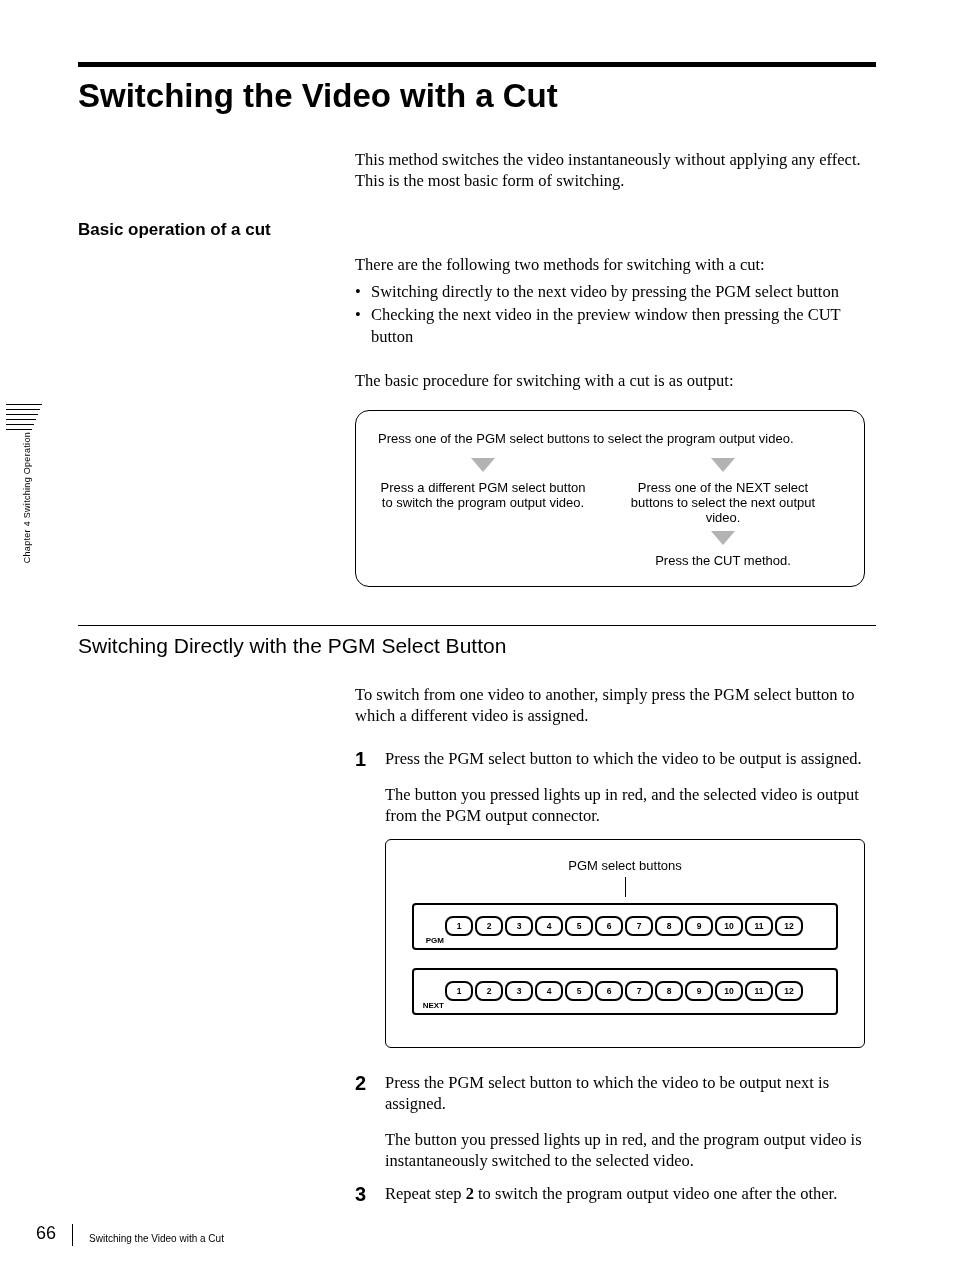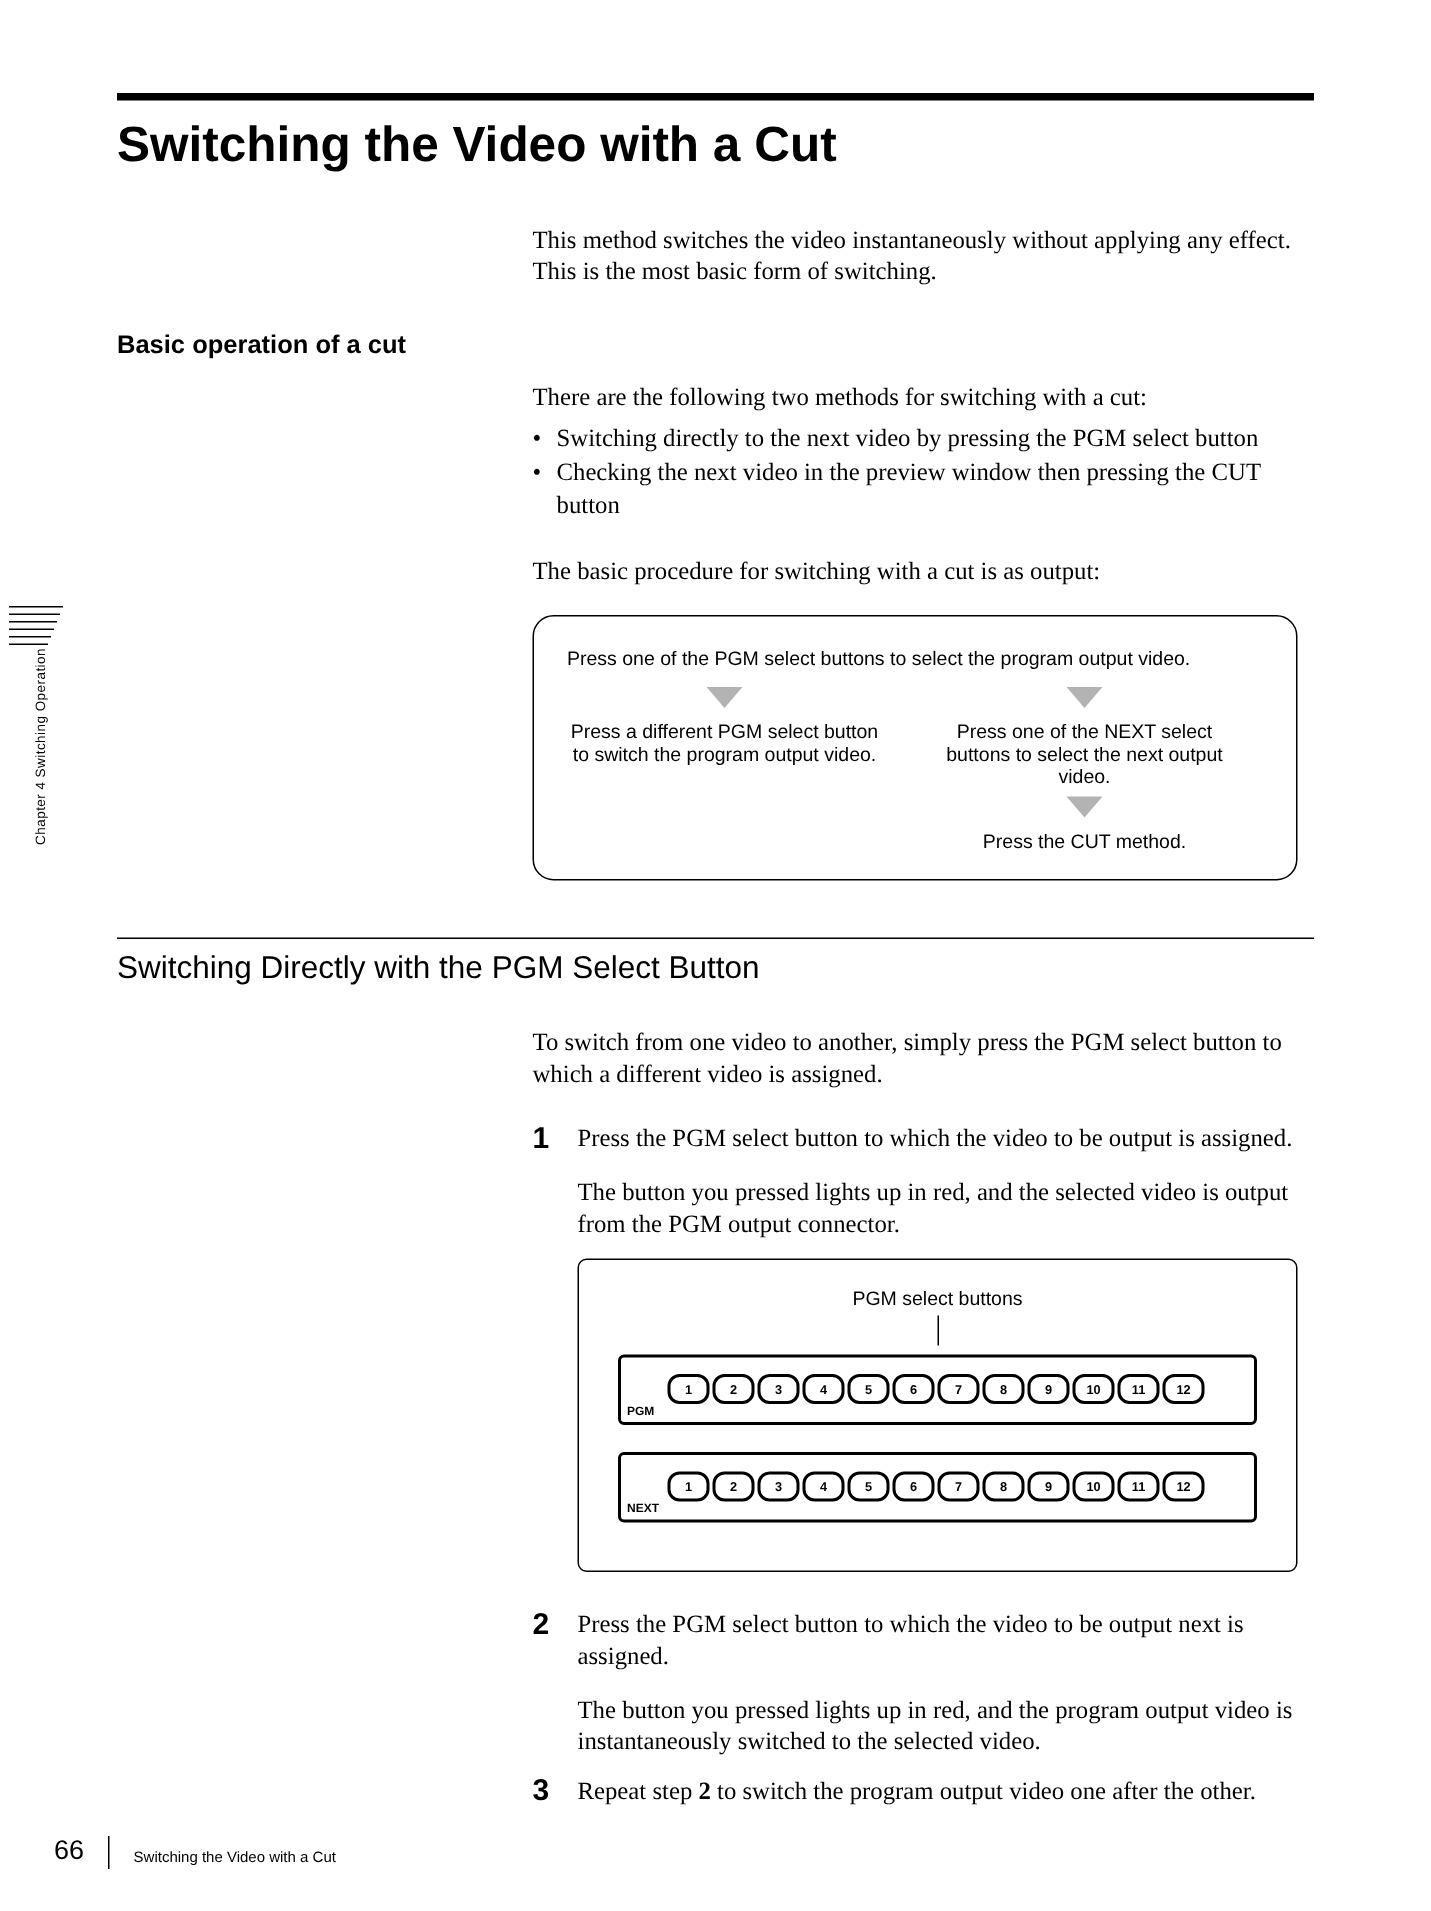--- a/index.html
+++ b/index.html
@@ -122,21 +122,21 @@
     align-items:center;
     padding: 3px 4px;
     gap:0px;
     margin-bottom: 18px;
   }
   .btn-row:last-child { margin-bottom:0; }
   .row-label {
     font-size: 8px;
     font-weight: bold;
     width: 26px;
-    text-align:left;
+    text-align:right;
     margin-top:28px;
   }
   .sel-btn {
     border:2px solid #000;
     border-radius: 8px;
     width:28px;
     height:20px;
     font-size:8.5px;
     font-weight:bold;
     display:flex;

